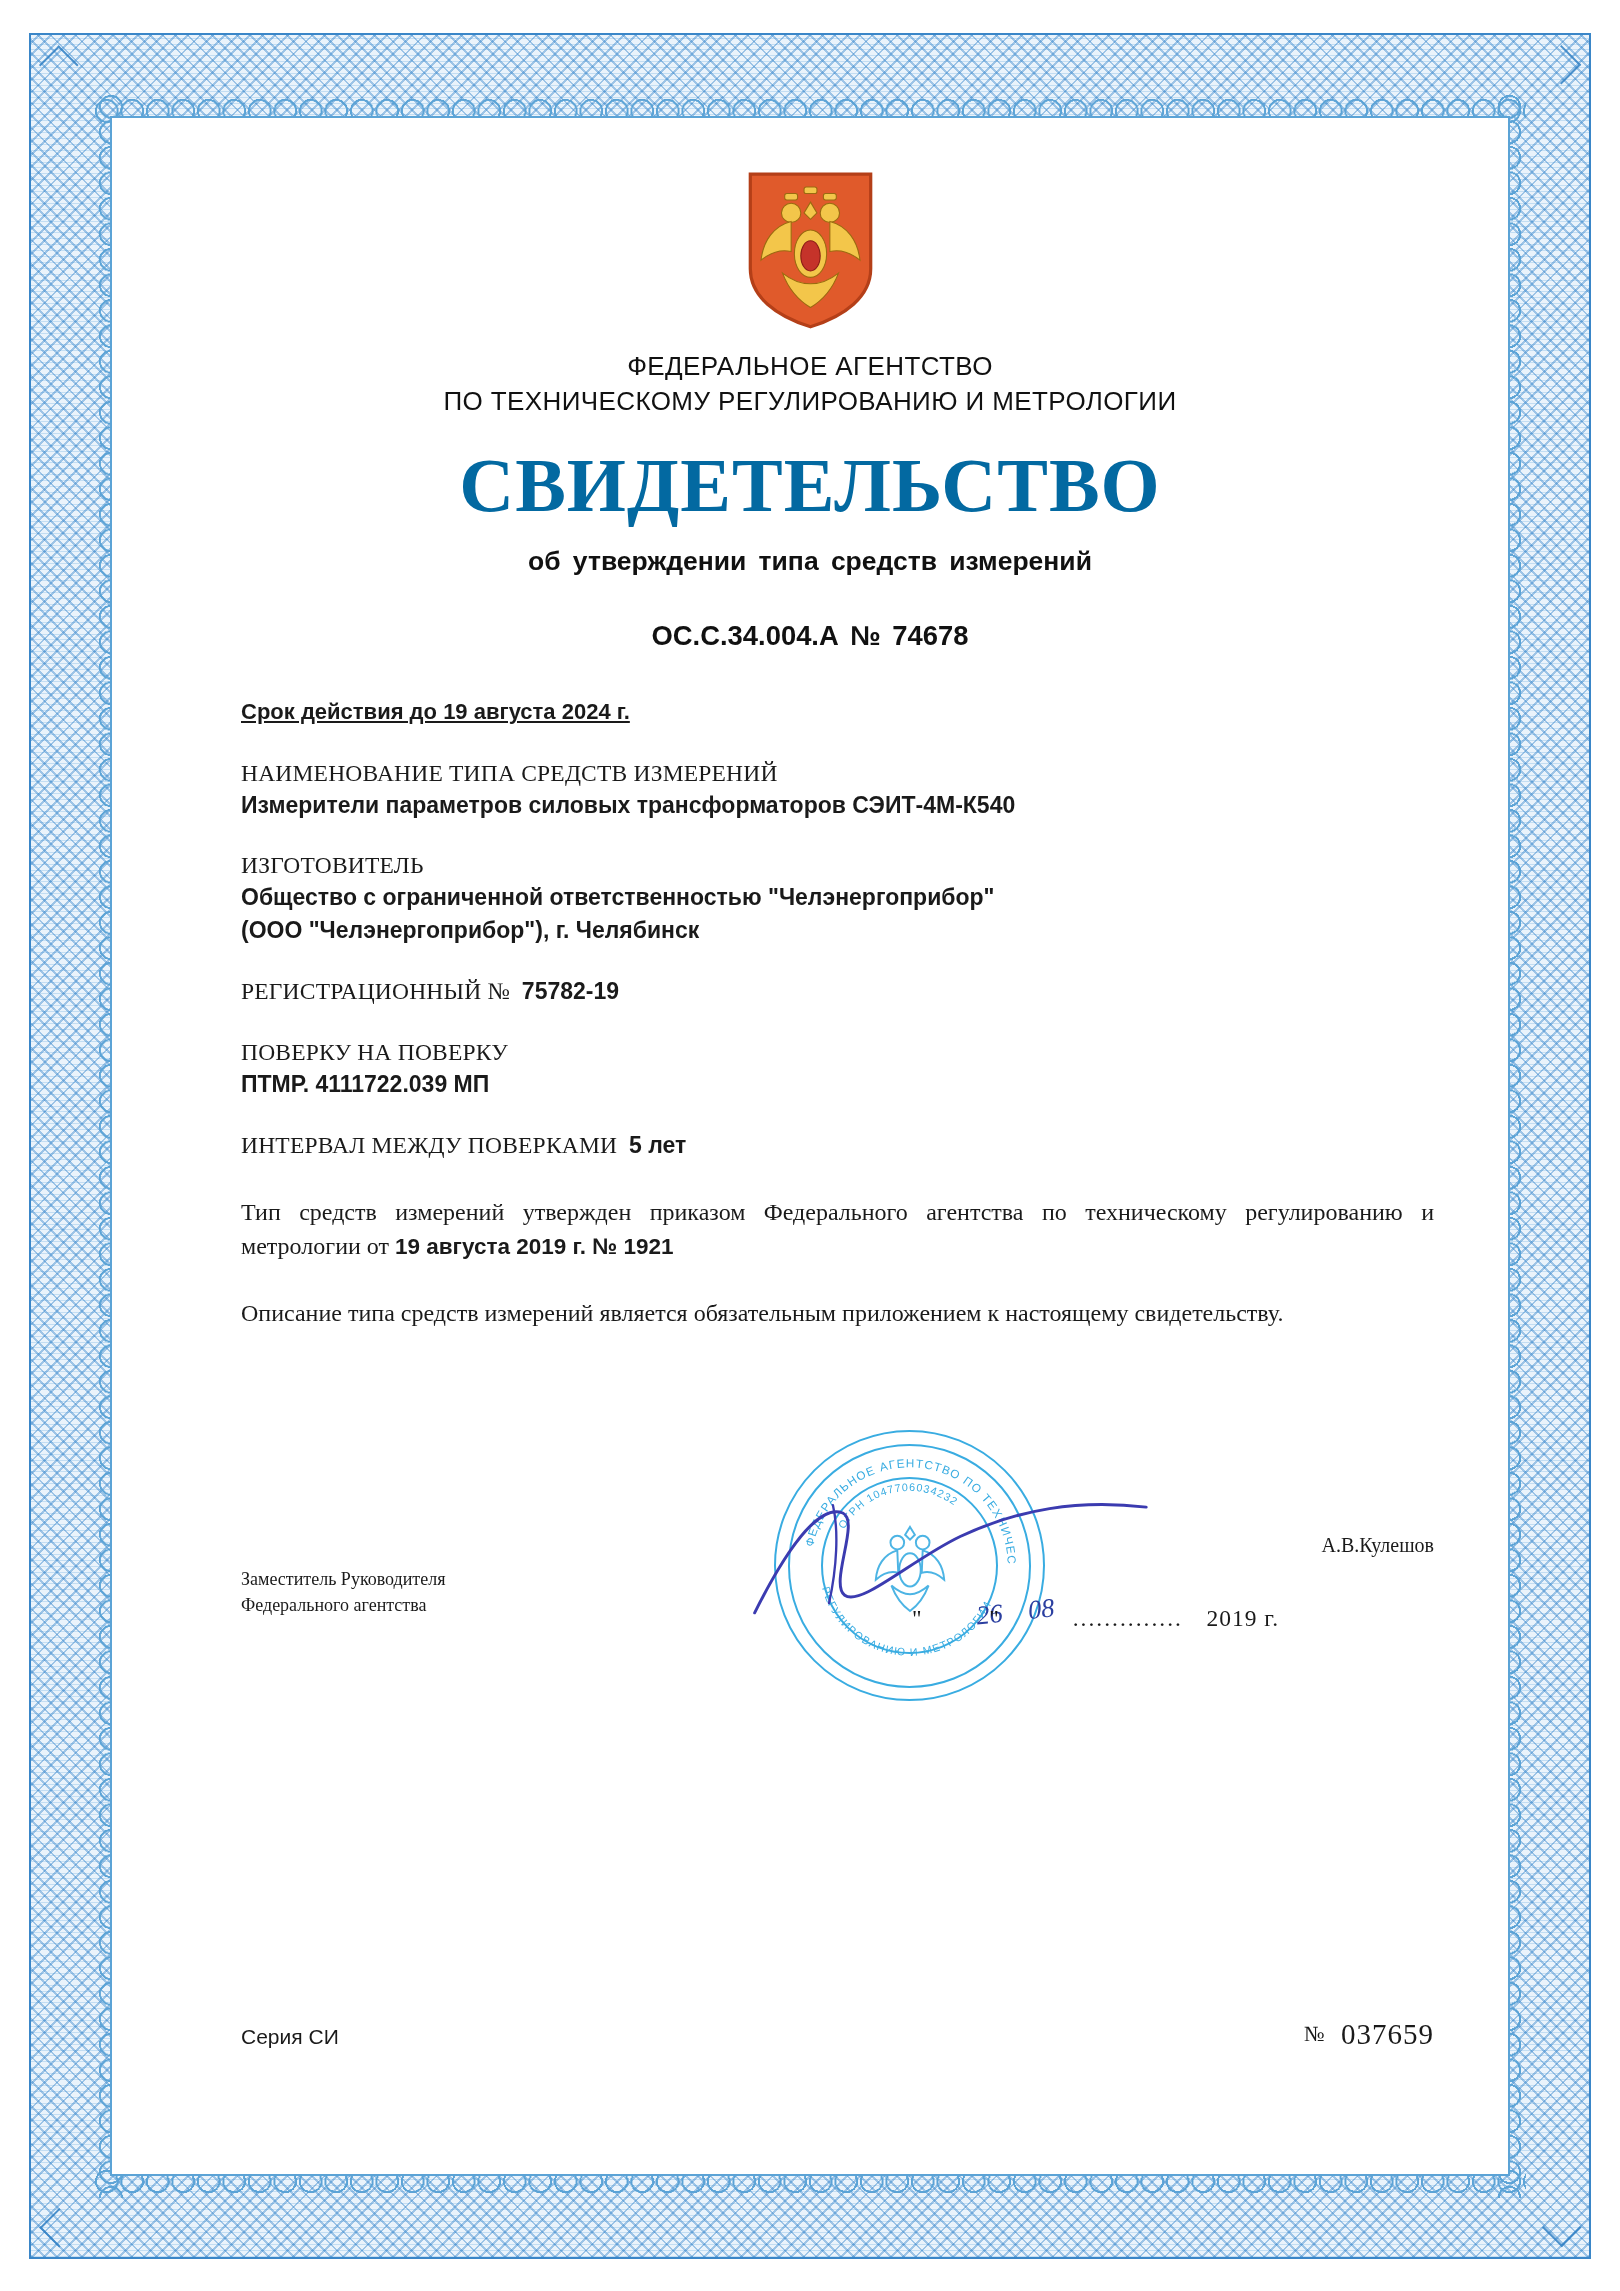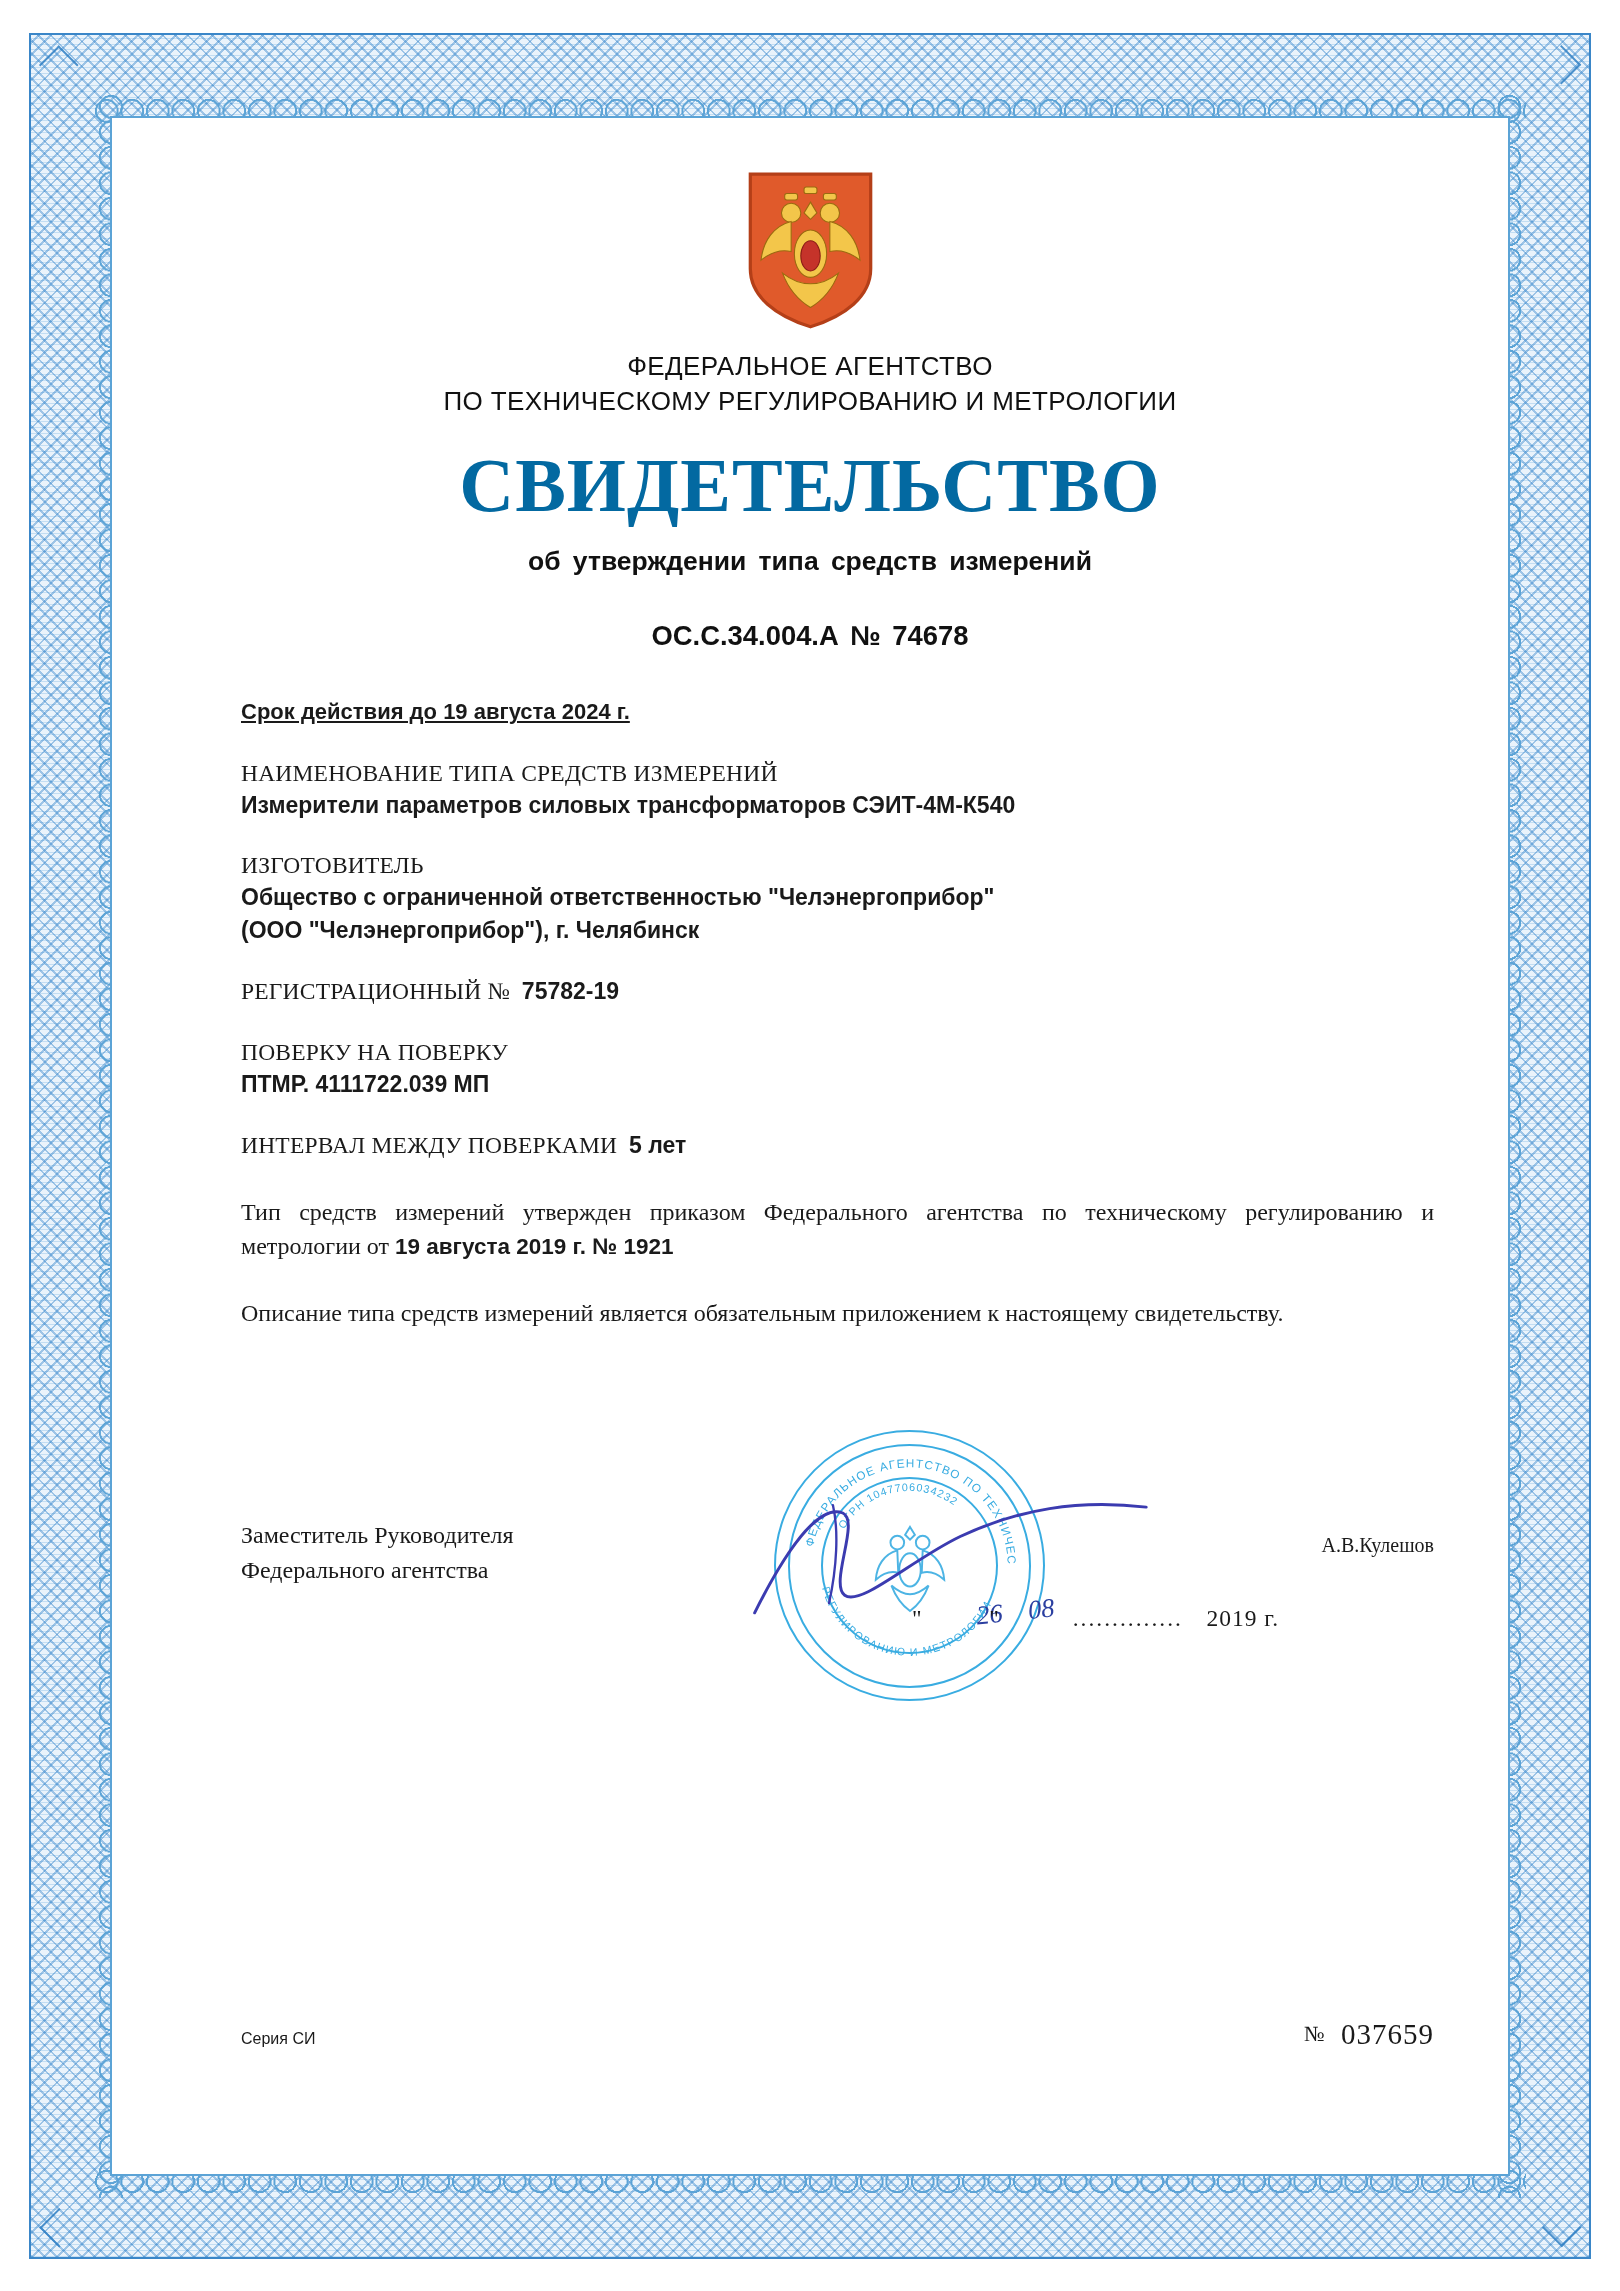--- a/index.html
+++ b/index.html
@@ -179,23 +179,23 @@
 
   
   .sign-area {
     position: relative;
     margin-top: 116px;
     padding-left: 94px;
     height: 245px;
   }
   .sign-title {
     font-family: "Liberation Serif", serif;
-    font-size: 24px;
+    font-size: 18px;
     line-height: 1.45;
-    margin-top: 72px;
+    margin-top: 120px;
     display: inline-block;
   }
   .sign-name {
     position: absolute;
     right: 39px;
     top: 88px;
     font-family: "Liberation Serif", serif;
     font-size: 20px;
   }
   .date-line {
@@ -273,21 +273,21 @@
     position: absolute;
     left: 94px;
     right: 39px;
     bottom: 94px;
     display: flex;
     justify-content: space-between;
     align-items: baseline;
   }
   .series {
     font-family: "Liberation Sans", sans-serif;
-    font-size: 16px;
+    font-size: 21px;
   }
   .blank-no {
     font-family: Liberation Serif, serif;
     font-size: 29px;
     letter-spacing: 1px;
   }
   .blank-no .nosign { font-size: 21.6px; margin-right: 15.7px; vertical-align: 2.9px; }
 </style>
 </head>
 <body>

